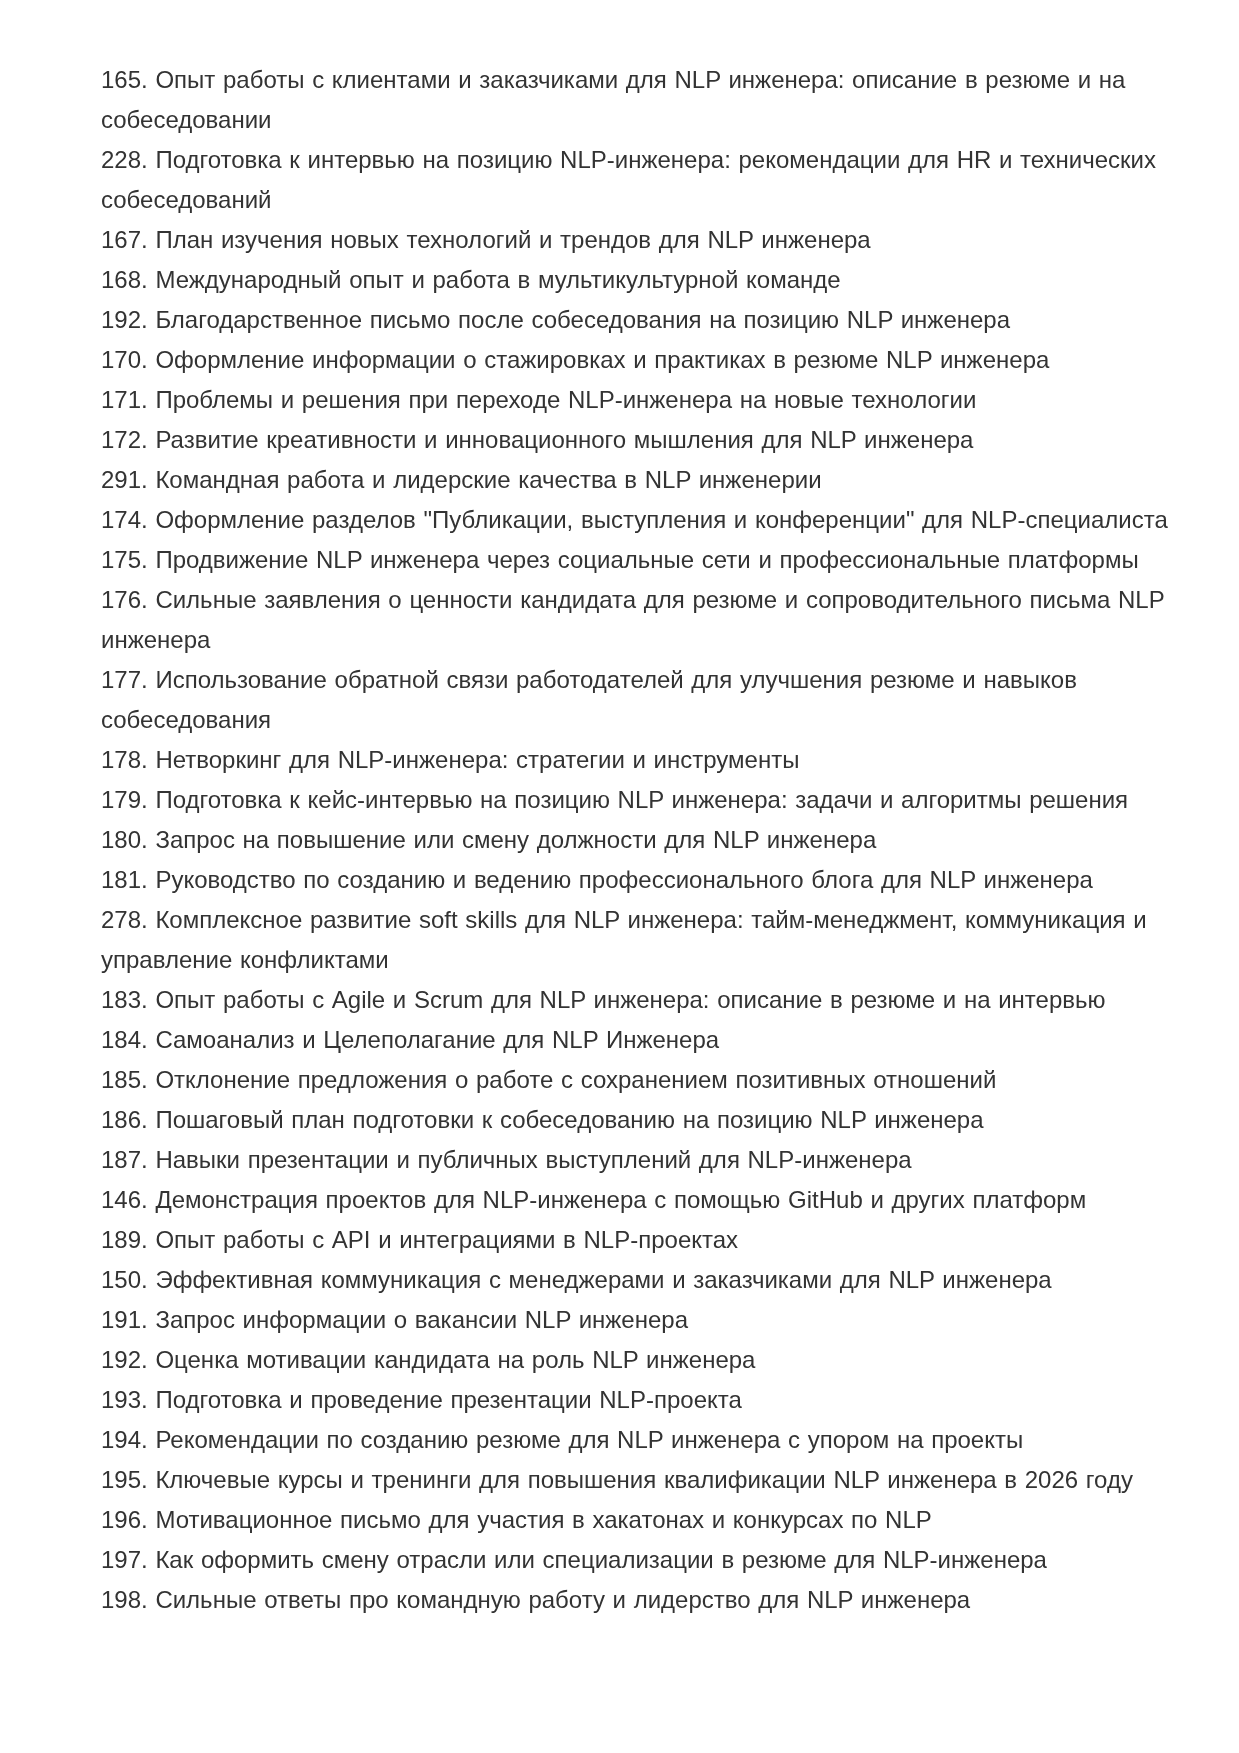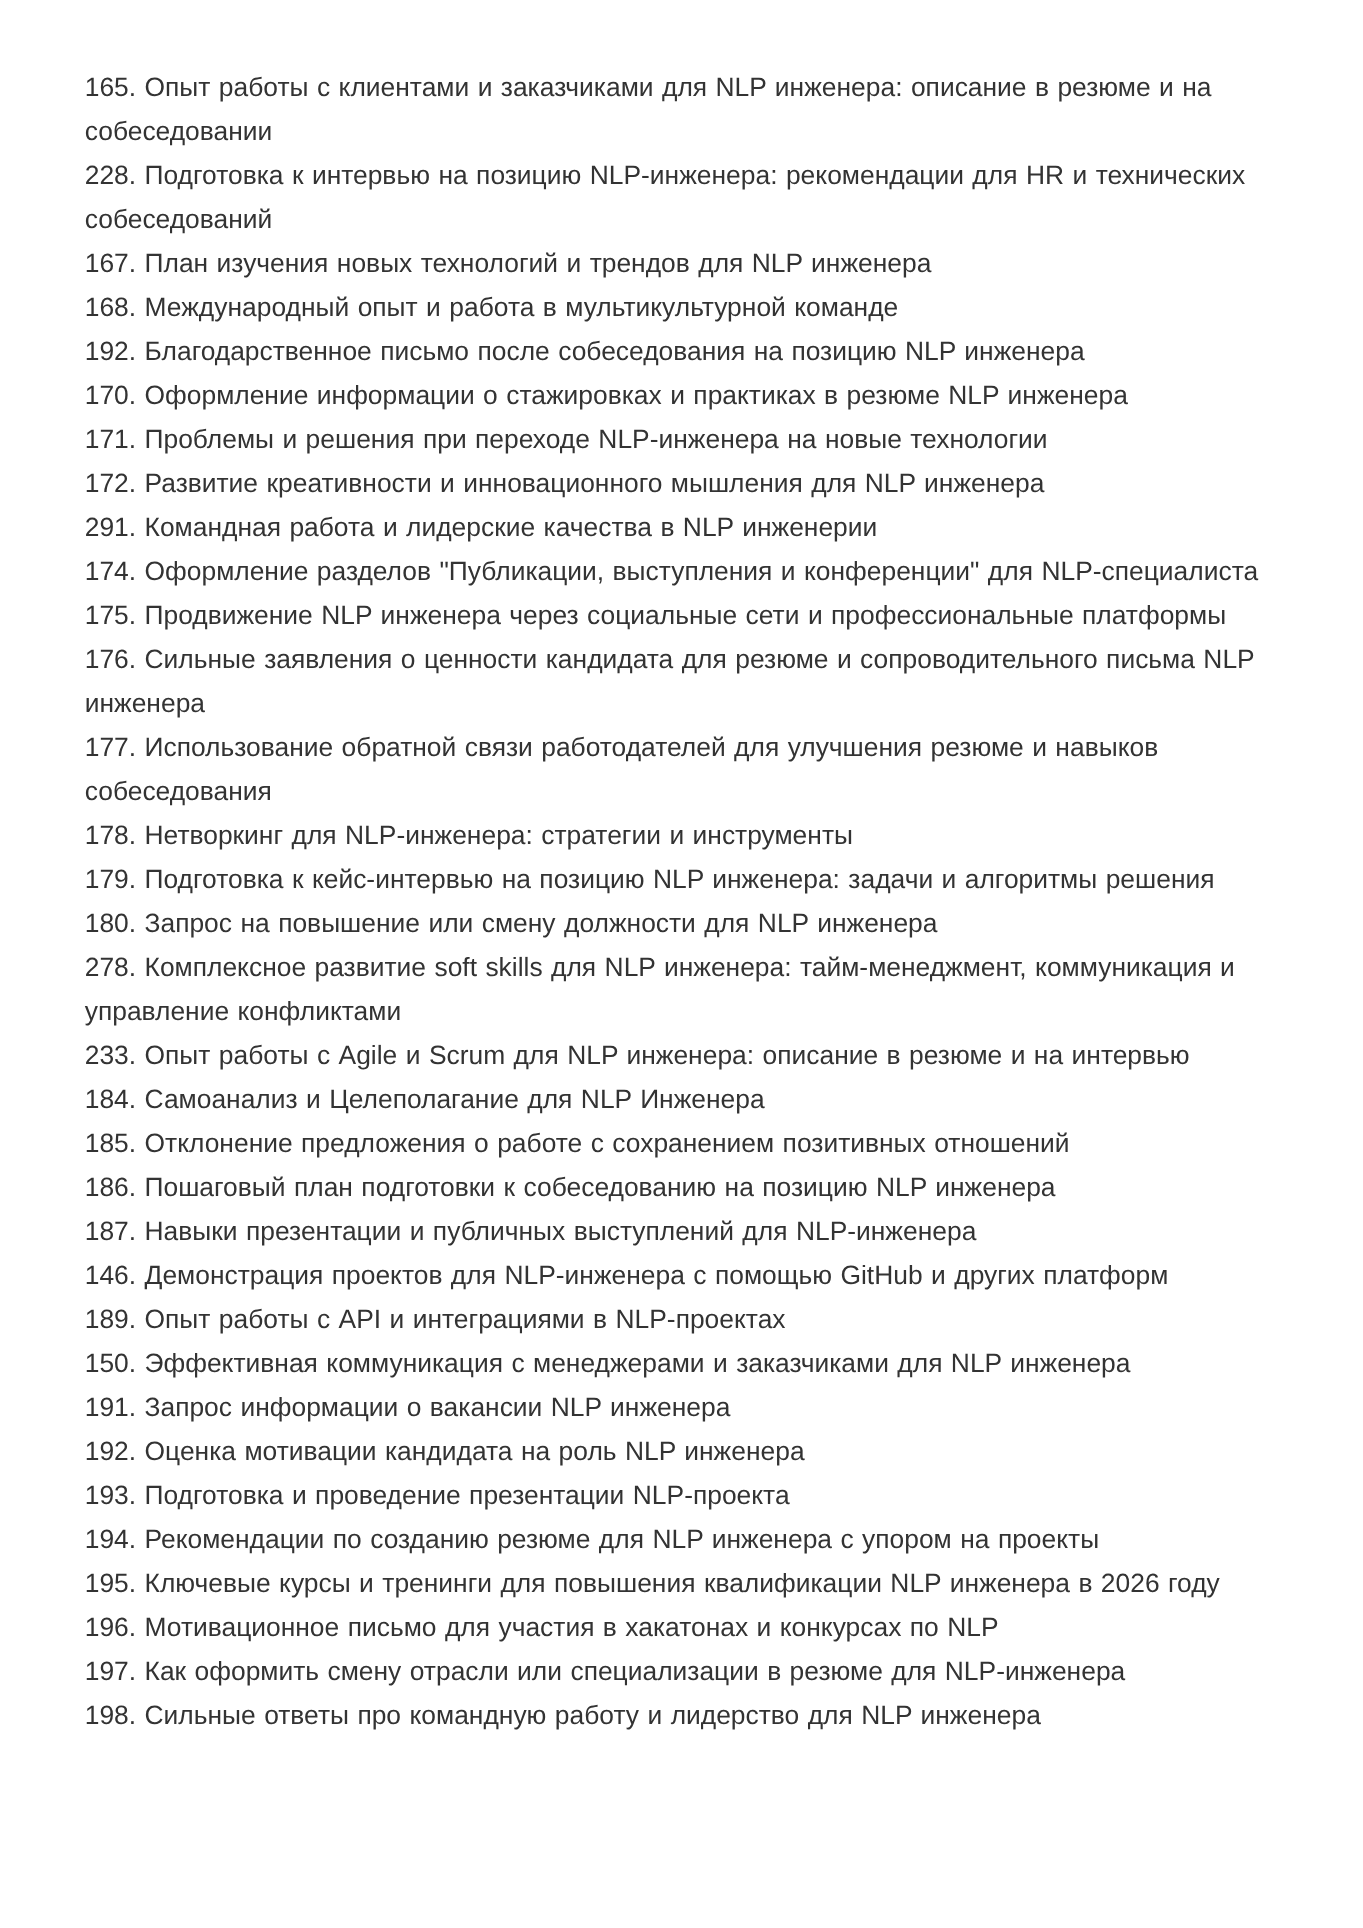--- a/index.html
+++ b/index.html
@@ -12,20 +12,21 @@
     height: 1753px;
     overflow: hidden;
     font-family: "Liberation Sans", "DejaVu Sans", sans-serif;
   }
   .page {
     box-sizing: border-box;
     width: 1095px;
     height: 1753px;
     padding: 60px 70px 0 77px;
     background: #ffffff;
+    margin-left: 24px;
   }
   .topic-list {
     width: 1092px;
   }
   .list-item {
     font-size: 24px;
     line-height: 40px;
     color: #333333;
     letter-spacing: 0;
     word-spacing: 1px;
@@ -45,22 +46,23 @@
       <div class="list-item">171. Проблемы и решения при переходе NLP-инженера на новые технологии</div>
       <div class="list-item">172. Развитие креативности и инновационного мышления для NLP инженера</div>
       <div class="list-item">291. Командная работа и лидерские качества в NLP инженерии</div>
       <div class="list-item">174. Оформление разделов "Публикации, выступления и конференции" для NLP-специалиста</div>
       <div class="list-item">175. Продвижение NLP инженера через социальные сети и профессиональные платформы</div>
       <div class="list-item">176. Сильные заявления о ценности кандидата для резюме и сопроводительного письма NLP инженера</div>
       <div class="list-item">177. Использование обратной связи работодателей для улучшения резюме и навыков собеседования</div>
       <div class="list-item">178. Нетворкинг для NLP-инженера: стратегии и инструменты</div>
       <div class="list-item">179. Подготовка к кейс-интервью на позицию NLP инженера: задачи и алгоритмы решения</div>
       <div class="list-item">180. Запрос на повышение или смену должности для NLP инженера</div>
+      <div class="list-item">181. Руководство по созданию и ведению профессионального блога для NLP инженера</div>
       <div class="list-item">278. Комплексное развитие soft skills для NLP инженера: тайм-менеджмент, коммуникация и управление конфликтами</div>
-      <div class="list-item">233. Опыт работы с Agile и Scrum для NLP инженера: описание в резюме и на интервью</div>
+      <div class="list-item">183. Опыт работы с Agile и Scrum для NLP инженера: описание в резюме и на интервью</div>
       <div class="list-item">184. Самоанализ и Целеполагание для NLP Инженера</div>
       <div class="list-item">185. Отклонение предложения о работе с сохранением позитивных отношений</div>
       <div class="list-item">186. Пошаговый план подготовки к собеседованию на позицию NLP инженера</div>
       <div class="list-item">187. Навыки презентации и публичных выступлений для NLP-инженера</div>
       <div class="list-item">146. Демонстрация проектов для NLP-инженера с помощью GitHub и других платформ</div>
       <div class="list-item">189. Опыт работы с API и интеграциями в NLP-проектах</div>
       <div class="list-item">150. Эффективная коммуникация с менеджерами и заказчиками для NLP инженера</div>
       <div class="list-item">191. Запрос информации о вакансии NLP инженера</div>
       <div class="list-item">192. Оценка мотивации кандидата на роль NLP инженера</div>
       <div class="list-item">193. Подготовка и проведение презентации NLP-проекта</div>

